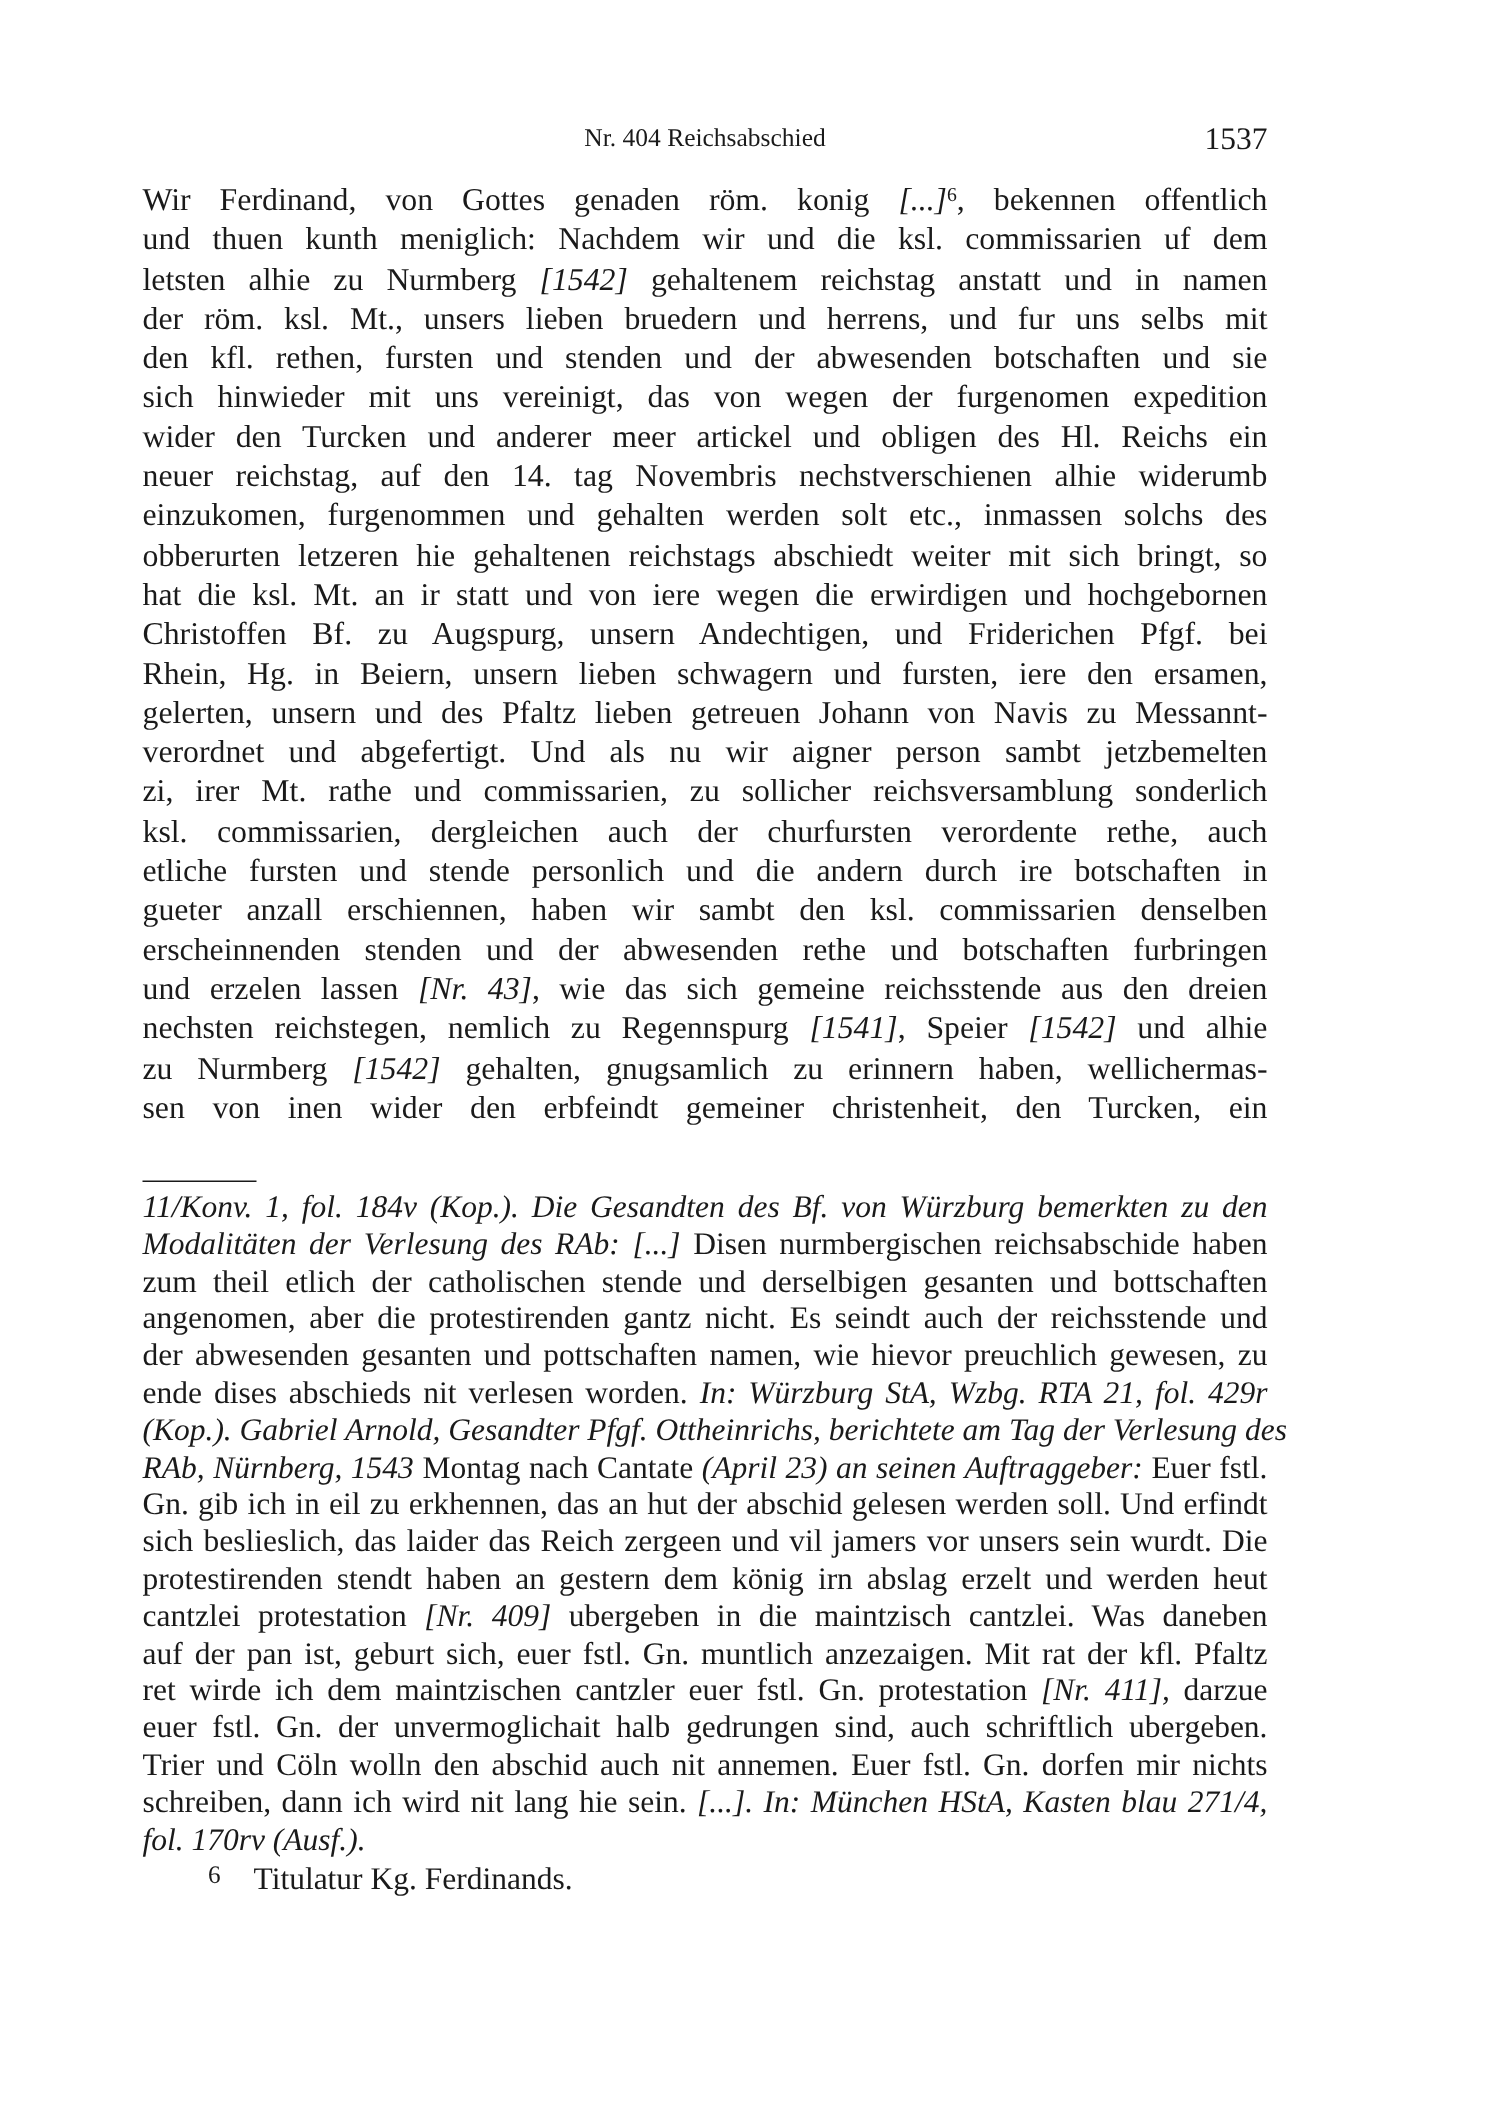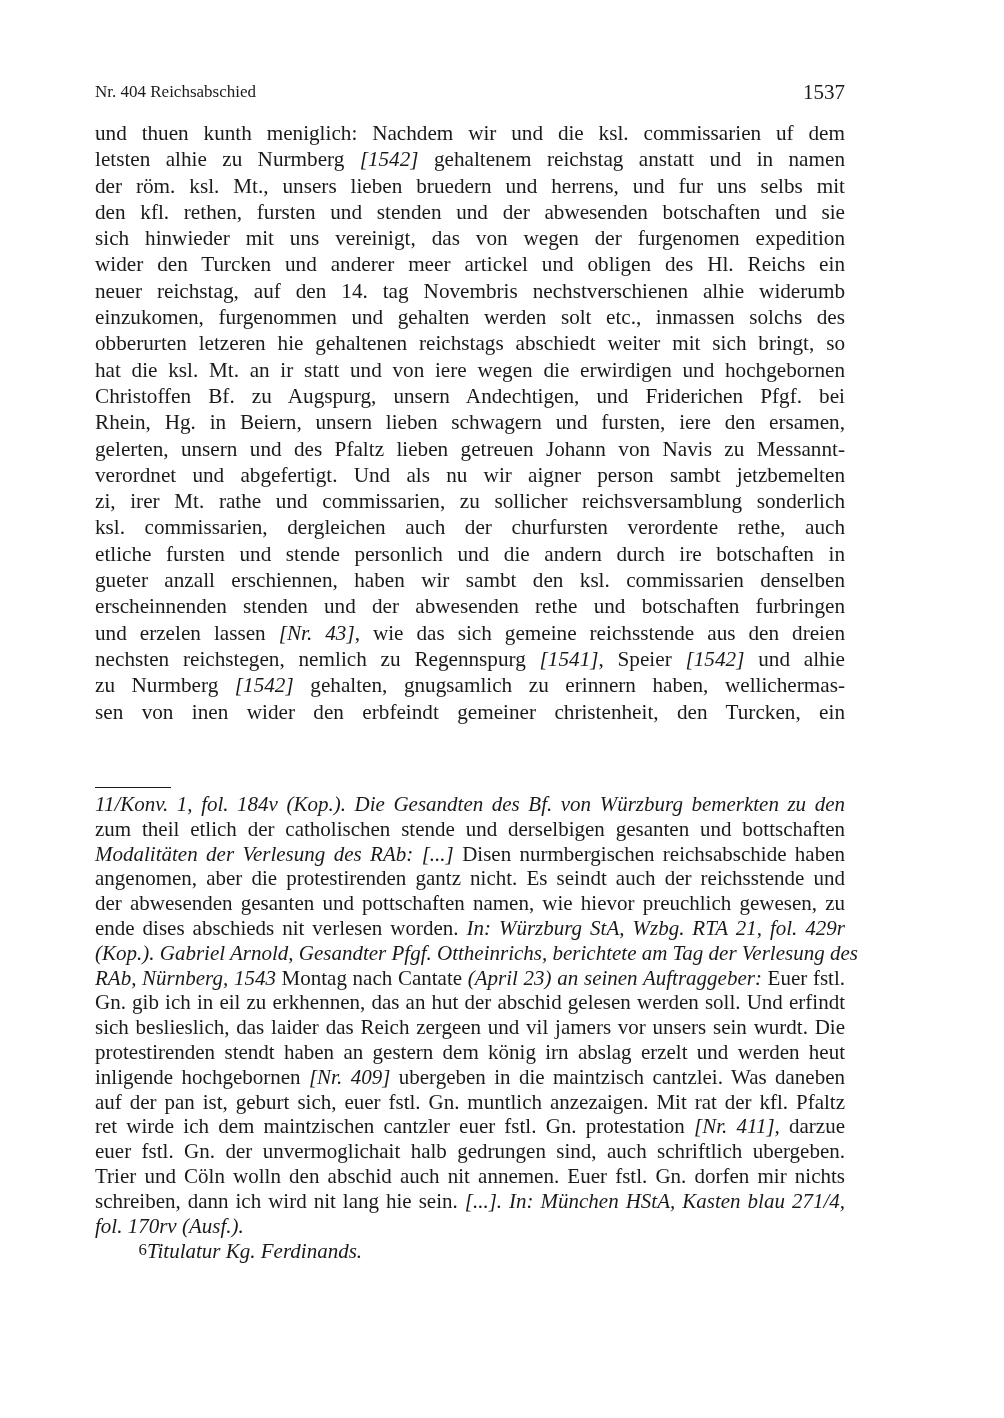--- a/index.html
+++ b/index.html
@@ -1,42 +1,43 @@
 <!DOCTYPE html>
 <html><head>
 <meta charset="utf-8">
 <style>
   html, body { margin: 0; padding: 0; background: #ffffff; }
   body { width: 1004px; height: 1418px; position: relative; overflow: hidden; color: #1a1a1a; }
   .page { position: absolute; left: 95px; top: 0; width: 750px; font-family: "Liberation Serif", "DejaVu Serif", serif; }
   .running-head { position: absolute; top: 80px; left: 0; width: 750px; height: 26px; font-size: 17px; }
-  .running-title { position: absolute; left: 0; right: 0; text-align: left; top: 2px; }
+  .running-title { position: absolute; left: 0; right: 0; text-align: center; top: 2px; }
   .page-number { position: absolute; right: 0; top: 0; font-size: 21px; }
   .main-text { position: absolute; top: 120px; left: 0; width: 750px; font-size: 21.2px; line-height: 26.3px; text-align: justify; }
   .main-text .line { display: block; text-align: justify; text-align-last: justify; white-space: nowrap; height: 26.3px; }
   .fn-rule { position: absolute; top: 787px; left: 0; width: 76px; border-top: 1px solid #1a1a1a; }
   .footnotes { position: absolute; top: 792px; left: 0; width: 750px; font-size: 21px; line-height: 24.8px; }
   .footnotes .line { display: block; text-align: justify; text-align-last: justify; white-space: nowrap; height: 24.8px; }
   .footnotes .line.short { text-align-last: left; }
   i, .it { font-style: italic; }
   sup { font-size: 0.62em; vertical-align: 0.45em; line-height: 0; }
   .fn6 { display: block; height: 24.8px; white-space: nowrap; }
   .fn6-num { display: inline-block; width: 52px; text-align: right; padding-right: 0; font-size: 0.8em; vertical-align: 0.2em; }
-  .fn6-text { font-style: italic; }
+  .fn6-text { margin-left: 22px; }
 </style>
 </head>
 <body>
 
 <div class="page">
   <div class="running-head">
     <div class="running-title">Nr. 404 Reichsabschied</div>
     <div class="page-number">1537</div>
   </div>
 
   <div class="main-text" id="main-text">
+      <span class="line"><span>Wir Ferdinand, von Gottes genaden röm. konig </span><span class="it">[...]</span><sup>6</sup><span>, bekennen offentlich</span></span>
       <span class="line"><span>und thuen kunth meniglich: Nachdem wir und die ksl. commissarien uf dem</span></span>
       <span class="line"><span>letsten alhie zu Nurmberg </span><span class="it">[1542]</span><span> gehaltenem reichstag anstatt und in namen</span></span>
       <span class="line"><span>der röm. ksl. Mt., unsers lieben bruedern und herrens, und fur uns selbs mit</span></span>
       <span class="line"><span>den kfl. rethen, fursten und stenden und der abwesenden botschaften und sie</span></span>
       <span class="line"><span>sich hinwieder mit uns vereinigt, das von wegen der furgenomen expedition</span></span>
       <span class="line"><span>wider den Turcken und anderer meer artickel und obligen des Hl. Reichs ein</span></span>
       <span class="line"><span>neuer reichstag, auf den 14. tag Novembris nechstverschienen alhie widerumb</span></span>
       <span class="line"><span>einzukomen, furgenommen und gehalten werden solt etc., inmassen solchs des</span></span>
       <span class="line"><span>obberurten letzeren hie gehaltenen reichstags abschiedt weiter mit sich bringt, so</span></span>
       <span class="line"><span>hat die ksl. Mt. an ir statt und von iere wegen die erwirdigen und hochgebornen</span></span>
@@ -53,31 +54,31 @@
       <span class="line"><span>nechsten reichstegen, nemlich zu Regennspurg </span><span class="it">[1541]</span><span>, Speier </span><span class="it">[1542]</span><span> und alhie</span></span>
       <span class="line"><span>zu Nurmberg </span><span class="it">[1542]</span><span> gehalten, gnugsamlich zu erinnern haben, wellichermas-</span></span>
       <span class="line"><span>sen von inen wider den erbfeindt gemeiner christenheit, den Turcken, ein</span></span>
     </div>
 
   <div class="fn-rule"></div>
 
   <div class="footnotes">
     <div id="fn-continued">
         <span class="line"><span class="it">11/Konv. 1, fol. 184v (Kop.). Die Gesandten des Bf. von Würzburg bemerkten zu den</span></span>
+        <span class="line"><span class="it">Modalitäten der Verlesung des RAb: [...]</span><span> Disen nurmbergischen reichsabschide haben</span></span>
         <span class="line"><span>zum theil etlich der catholischen stende und derselbigen gesanten und bottschaften</span></span>
-        <span class="line"><span class="it">Modalitäten der Verlesung des RAb: [...]</span><span> Disen nurmbergischen reichsabschide haben</span></span>
         <span class="line"><span>angenomen, aber die protestirenden gantz nicht. Es seindt auch der reichsstende und</span></span>
         <span class="line"><span>der abwesenden gesanten und pottschaften namen, wie hievor preuchlich gewesen, zu</span></span>
         <span class="line"><span>ende dises abschieds nit verlesen worden. </span><span class="it">In: Würzburg StA, Wzbg. RTA 21, fol. 429r</span></span>
         <span class="line"><span class="it">(Kop.). Gabriel Arnold, Gesandter Pfgf. Ottheinrichs, berichtete am Tag der Verlesung des</span></span>
         <span class="line"><span class="it">RAb, Nürnberg, 1543</span><span> Montag nach Cantate </span><span class="it">(April 23) an seinen Auftraggeber:</span><span> Euer fstl.</span></span>
         <span class="line"><span>Gn. gib ich in eil zu erkhennen, das an hut der abschid gelesen werden soll. Und erfindt</span></span>
         <span class="line"><span>sich beslieslich, das laider das Reich zergeen und vil jamers vor unsers sein wurdt. Die</span></span>
         <span class="line"><span>protestirenden stendt haben an gestern dem könig irn abslag erzelt und werden heut</span></span>
-        <span class="line"><span>inligende hochgebornen </span><span class="it">[Nr. 409]</span><span> ubergeben in die maintzisch cantzlei. Was daneben</span></span>
+        <span class="line"><span>cantzlei protestation </span><span class="it">[Nr. 409]</span><span> ubergeben in die maintzisch cantzlei. Was daneben</span></span>
         <span class="line"><span>auf der pan ist, geburt sich, euer fstl. Gn. muntlich anzezaigen. Mit rat der kfl. Pfaltz</span></span>
         <span class="line"><span>ret wirde ich dem maintzischen cantzler euer fstl. Gn. protestation </span><span class="it">[Nr. 411],</span><span> darzue</span></span>
         <span class="line"><span>euer fstl. Gn. der unvermoglichait halb gedrungen sind, auch schriftlich ubergeben.</span></span>
         <span class="line"><span>Trier und Cöln wolln den abschid auch nit annemen. Euer fstl. Gn. dorfen mir nichts</span></span>
         <span class="line"><span>schreiben, dann ich wird nit lang hie sein. </span><span class="it">[...]. In: München HStA, Kasten blau 271/4,</span></span>
         <span class="line short"><span class="it">fol. 170rv (Ausf.).</span></span>
       </div>
     <div class="fn6">
       <span class="fn6-num">6</span><span class="fn6-text">Titulatur Kg. Ferdinands.</span>
     </div>

